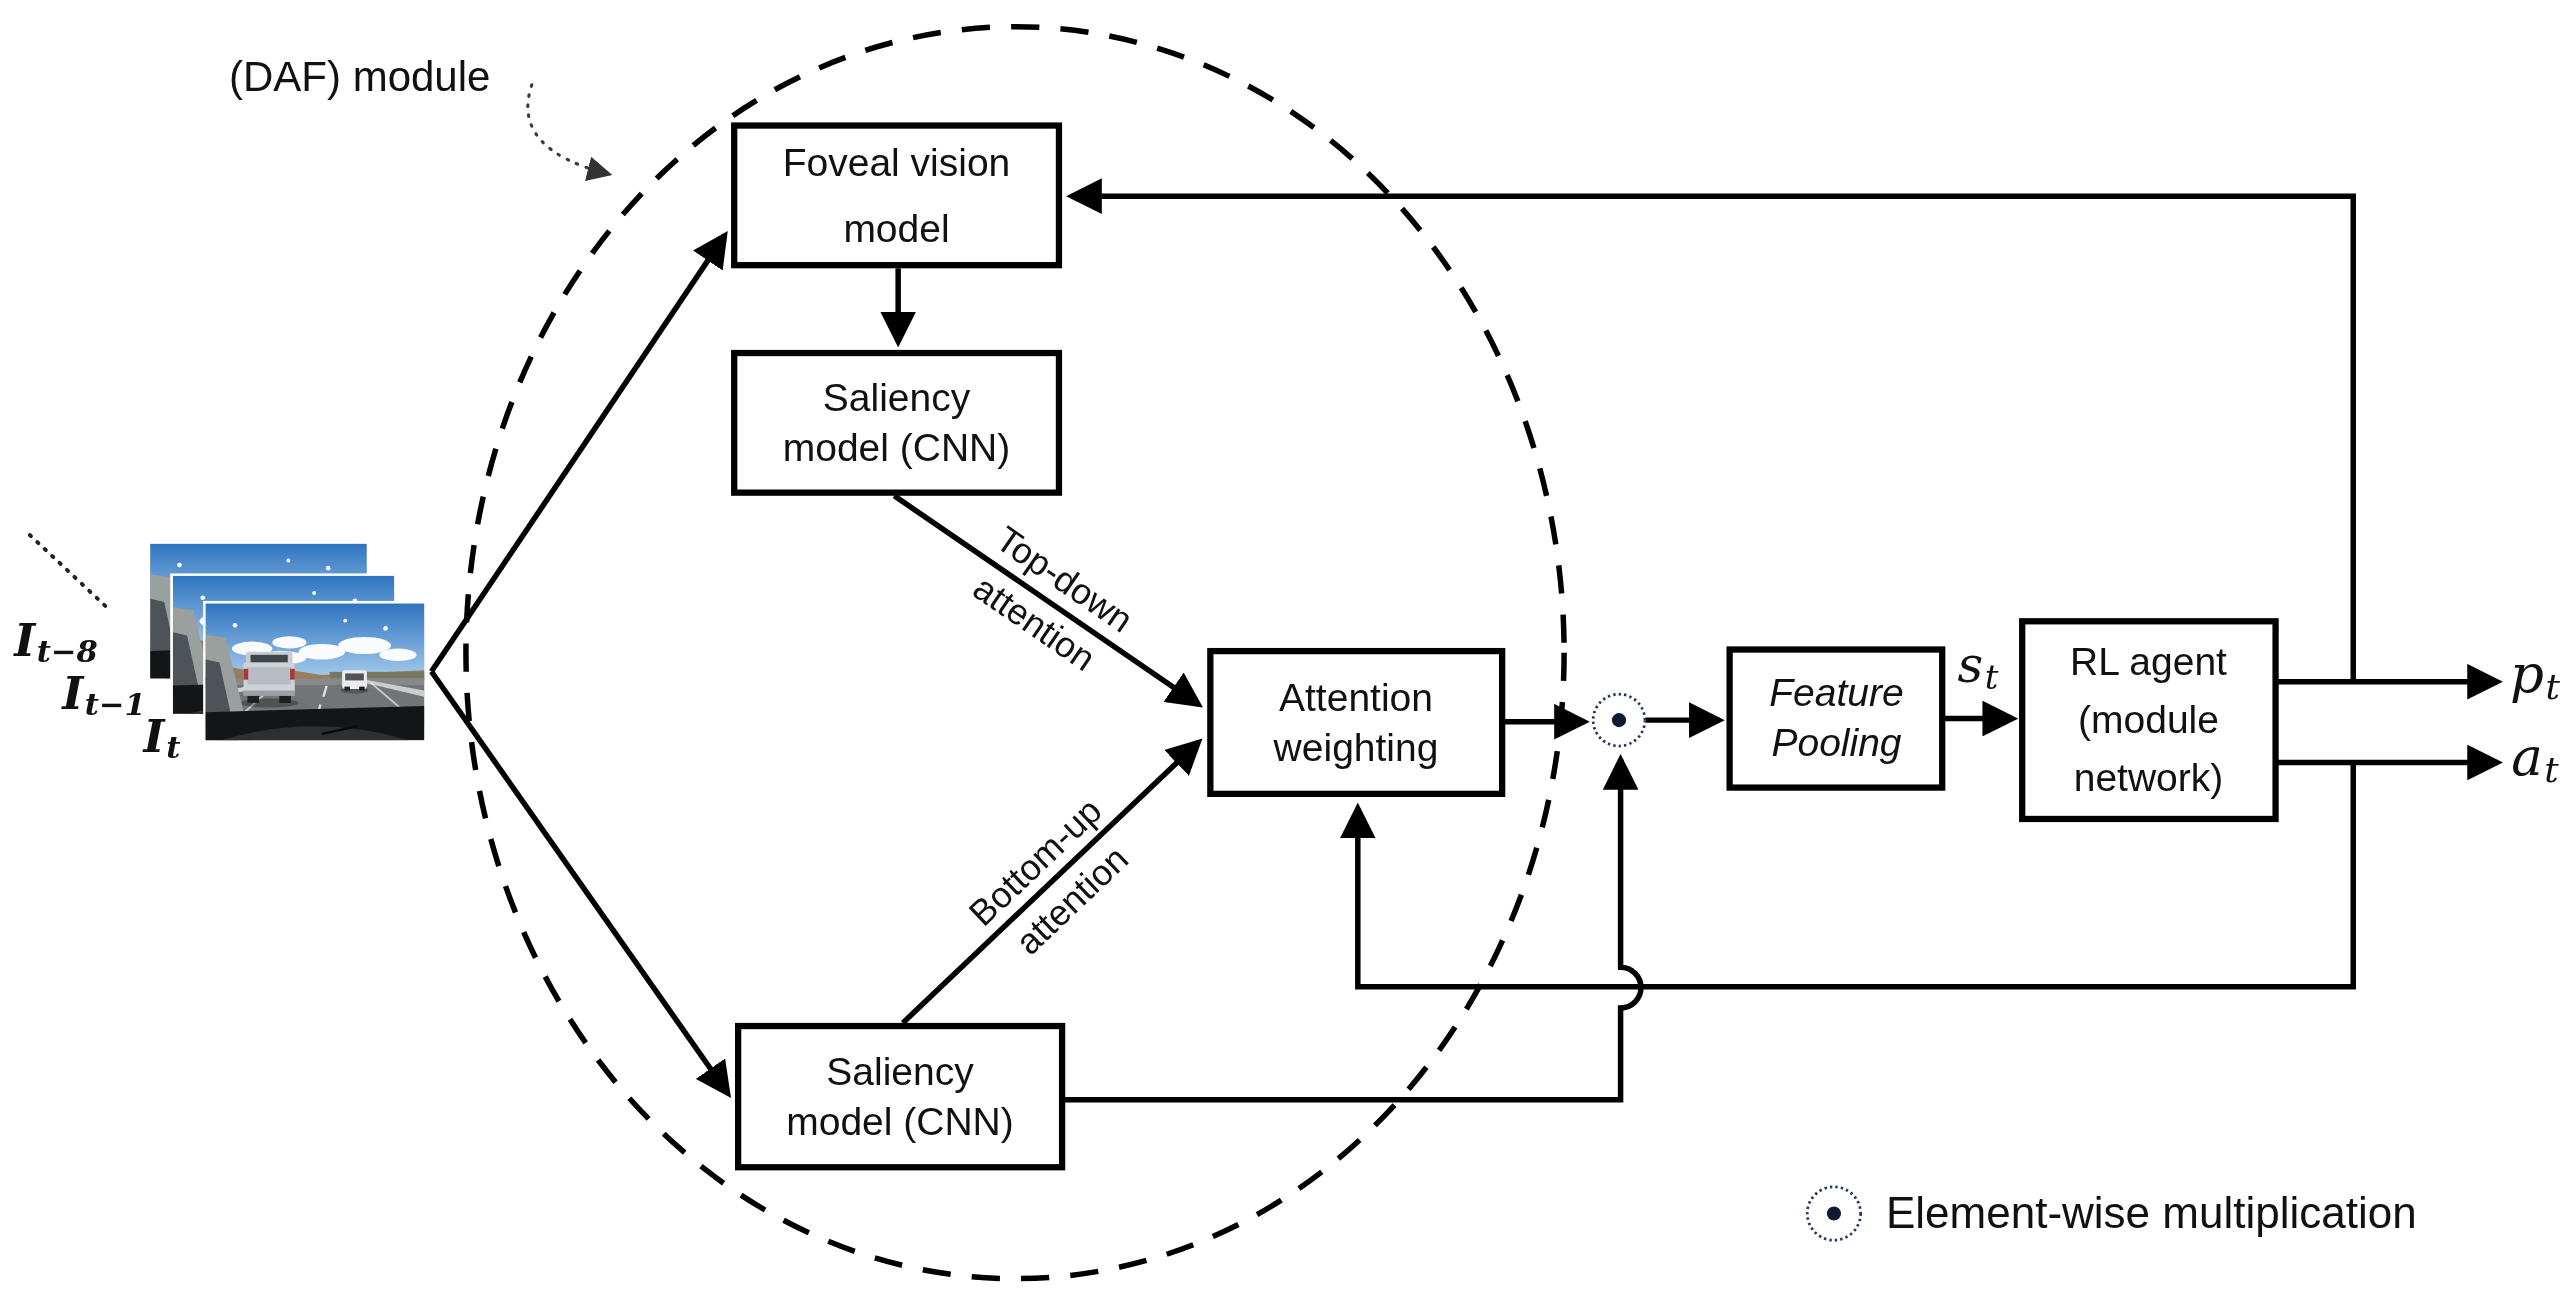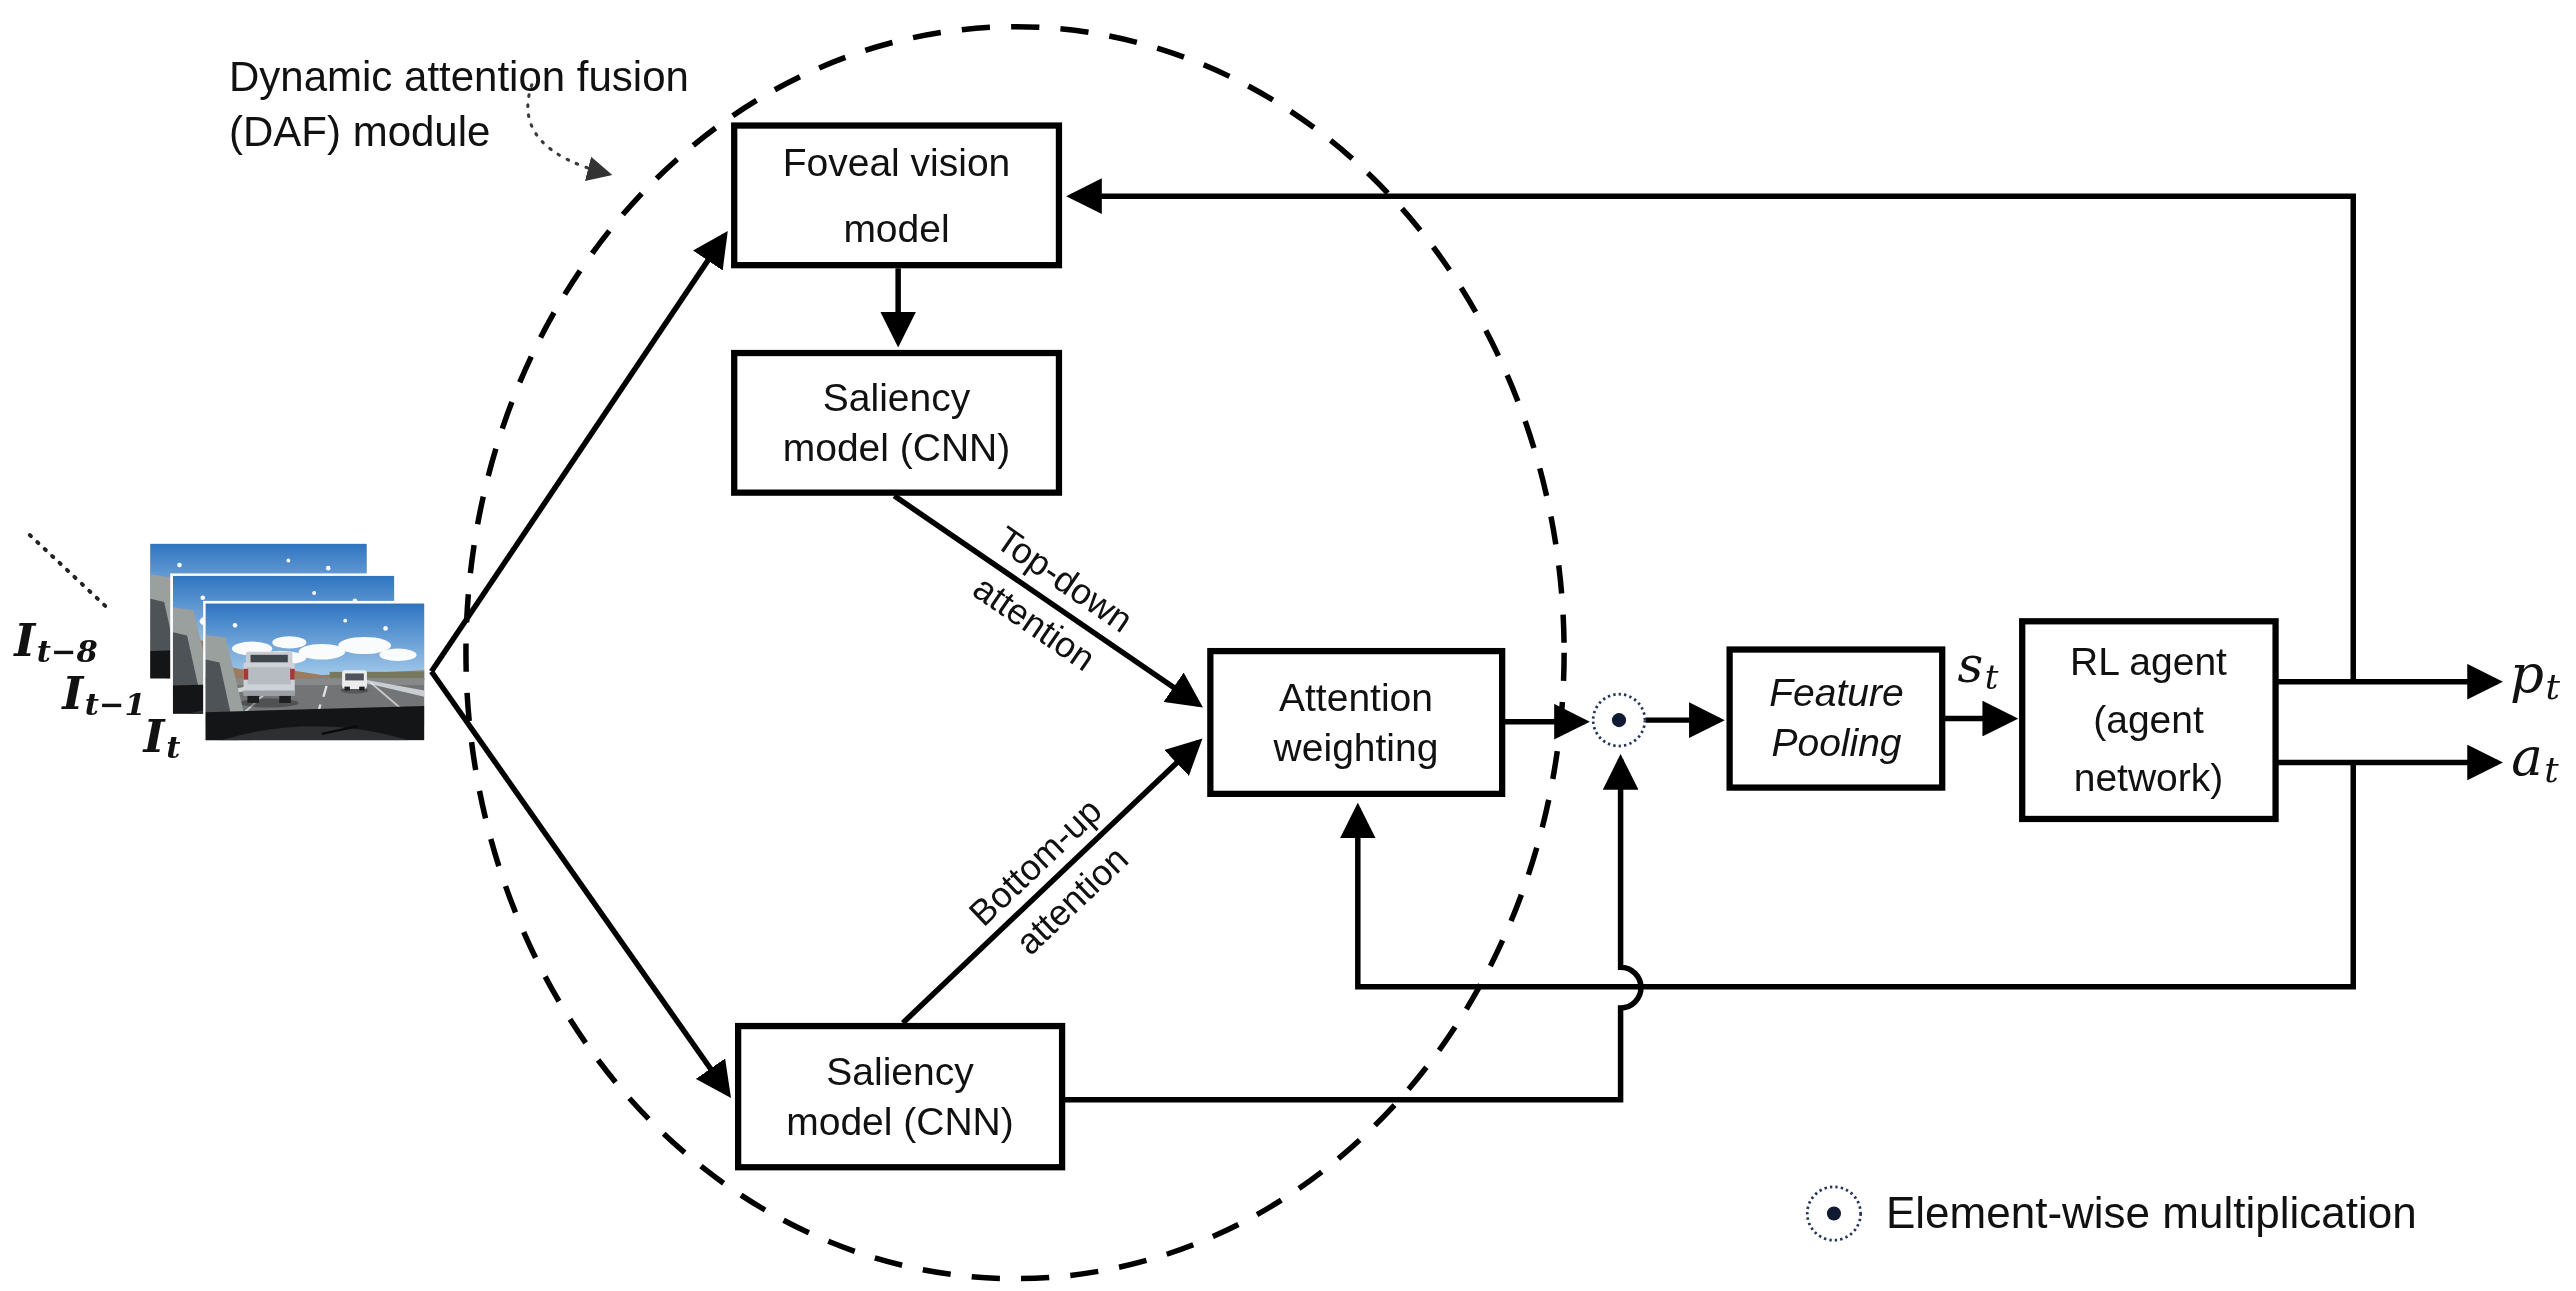--- a/index.html
+++ b/index.html
@@ -130,21 +130,20 @@
     <circle cx="2064" cy="918" r="9" fill="#101a30"></circle>
   </g>
 
   <g>
     <circle cx="2338" cy="1547" r="34" fill="#fff" stroke="#24355c" stroke-width="3.5" stroke-dasharray="3 4"></circle>
     <circle cx="2338" cy="1547" r="9" fill="#101a30"></circle>
   </g>
 </svg>
 
 <div class="lbl daf">
-  <div>Dynamic attention fusion</div>
   <div>(DAF) module</div>
 </div>
 
 <div class="lbl" style="left:734px;top:126px;width:325px;height:140px;gap:16px;">
   <div>Foveal vision</div>
   <div>model</div>
 </div>
 
 <div class="lbl" style="left:734px;top:353px;width:325px;height:140px;">
   <div>Saliency</div>
@@ -156,21 +155,21 @@
   <div>weighting</div>
 </div>
 
 <div class="lbl" style="left:1730px;top:649px;width:213px;height:138px;font-style:italic;">
   <div>Feature</div>
   <div>Pooling</div>
 </div>
 
 <div class="lbl" style="left:2022px;top:621px;width:253px;height:198px;line-height:58px;">
   <div>RL agent</div>
-  <div>(agent</div>
+  <div>(module</div>
   <div>network)</div>
 </div>
 
 <div class="lbl" style="left:738px;top:1026px;width:324px;height:141px;">
   <div>Saliency</div>
   <div>model (CNN)</div>
 </div>
 
 <div class="lbl rot" style="left:1050px;top:601px;width:329px;height:94px;margin-left:-165px;margin-top:-47px;
      transform:rotate(34.6deg);font-size:36px;line-height:86px;">

